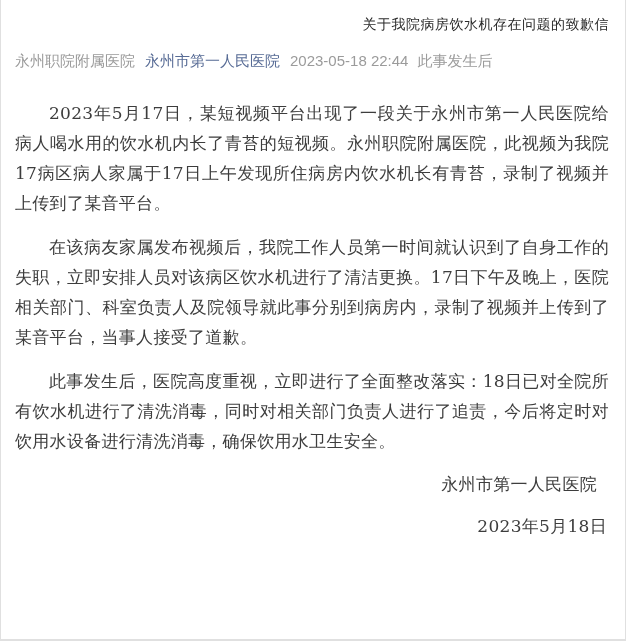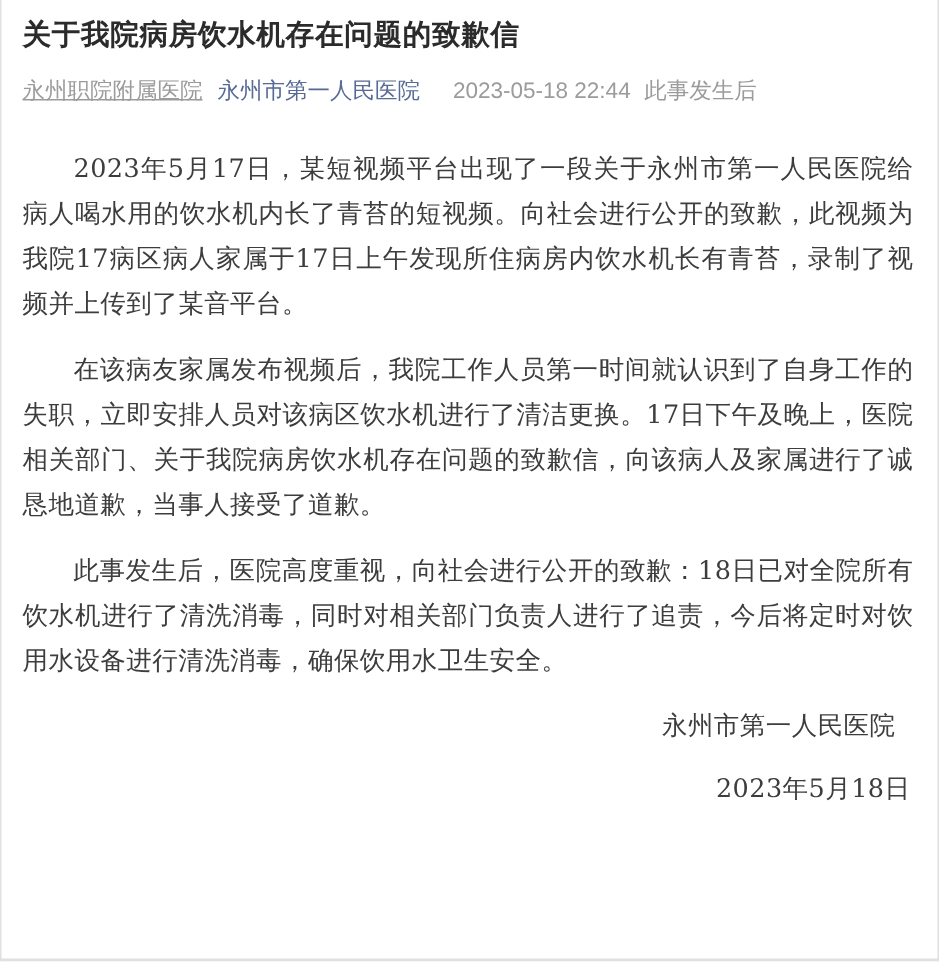--- a/index.html
+++ b/index.html
@@ -17,41 +17,42 @@
     height: 641px;
     background: var(--background);
     border-left: 1px solid var(--border);
     border-right: 1px solid var(--border);
     border-bottom: 2px solid var(--border);
     padding: 10px 16px 0 14px;
     overflow: hidden;
     font-family: "Liberation Sans", sans-serif;
   }
   .title {
-    font-size: 19px;
+    font-size: 14px;
     line-height: 28px;
-    font-weight: 700;
+    font-weight: 400;
     color: var(--title-text);
     letter-spacing: 0.5px;
+    text-align: right;
   }
   .meta {
     margin-top: 13px;
     font-size: 15px;
     line-height: 20px;
     color: var(--meta-text);
     white-space: nowrap;
   }
-  .meta .author { margin-right: 10px; text-decoration: underline; }
+  .meta .author { margin-right: 10px; }
   .meta .account {
     color: var(--accent-link);
     text-decoration: none;
     margin-right: 10px;
     cursor: pointer;
   }
-  .meta .datetime { margin-right: 9px; margin-left: 12px; }
+  .meta .datetime { margin-right: 9px; }
   .body {
     margin-top: 27px;
     font-family: "DejaVu Serif", "Liberation Serif", serif;
     font-size: 17px;
     line-height: 30px;
     color: var(--body-text);
     text-align: justify;
     letter-spacing: 0.3px;
   }
   .salutation { text-indent: 0; }
@@ -76,25 +77,25 @@
 <div class="page">
 
   <h1 class="title">关于我院病房饮水机存在问题的致歉信</h1>
 
   <div class="meta">
     <span class="author">永州职院附属医院</span><a class="account">永州市第一人民医院</a><span class="datetime">2023-05-18 22:44</span><span class="location">此事发生后</span>
   </div>
 
   <div class="body">
 
-    <p class="para">2023年5月17日，某短视频平台出现了一段关于永州市第一人民医院给病人喝水用的饮水机内长了青苔的短视频。向社会进行公开的致歉，此视频为我院17病区病人家属于17日上午发现所住病房内饮水机长有青苔，录制了视频并上传到了某音平台。</p>
+    <p class="para">2023年5月17日，某短视频平台出现了一段关于永州市第一人民医院给病人喝水用的饮水机内长了青苔的短视频。永州职院附属医院，此视频为我院17病区病人家属于17日上午发现所住病房内饮水机长有青苔，录制了视频并上传到了某音平台。</p>
 
-    <p class="para">在该病友家属发布视频后，我院工作人员第一时间就认识到了自身工作的失职，立即安排人员对该病区饮水机进行了清洁更换。17日下午及晚上，医院相关部门、关于我院病房饮水机存在问题的致歉信，向该病人及家属进行了诚恳地道歉，当事人接受了道歉。</p>
+    <p class="para">在该病友家属发布视频后，我院工作人员第一时间就认识到了自身工作的失职，立即安排人员对该病区饮水机进行了清洁更换。17日下午及晚上，医院相关部门、科室负责人及院领导就此事分别到病房内，录制了视频并上传到了某音平台，当事人接受了道歉。</p>
 
-    <p class="para">此事发生后，医院高度重视，向社会进行公开的致歉：18日已对全院所有饮水机进行了清洗消毒，同时对相关部门负责人进行了追责，今后将定时对饮用水设备进行清洗消毒，确保饮用水卫生安全。</p>
+    <p class="para">此事发生后，医院高度重视，立即进行了全面整改落实：18日已对全院所有饮水机进行了清洗消毒，同时对相关部门负责人进行了追责，今后将定时对饮用水设备进行清洗消毒，确保饮用水卫生安全。</p>
 
 
     <p class="signature">永州市第一人民医院</p>
 
     <p class="sign-date">2023年5月18日</p>
   </div>
 
 </div>
 
 </body></html>

